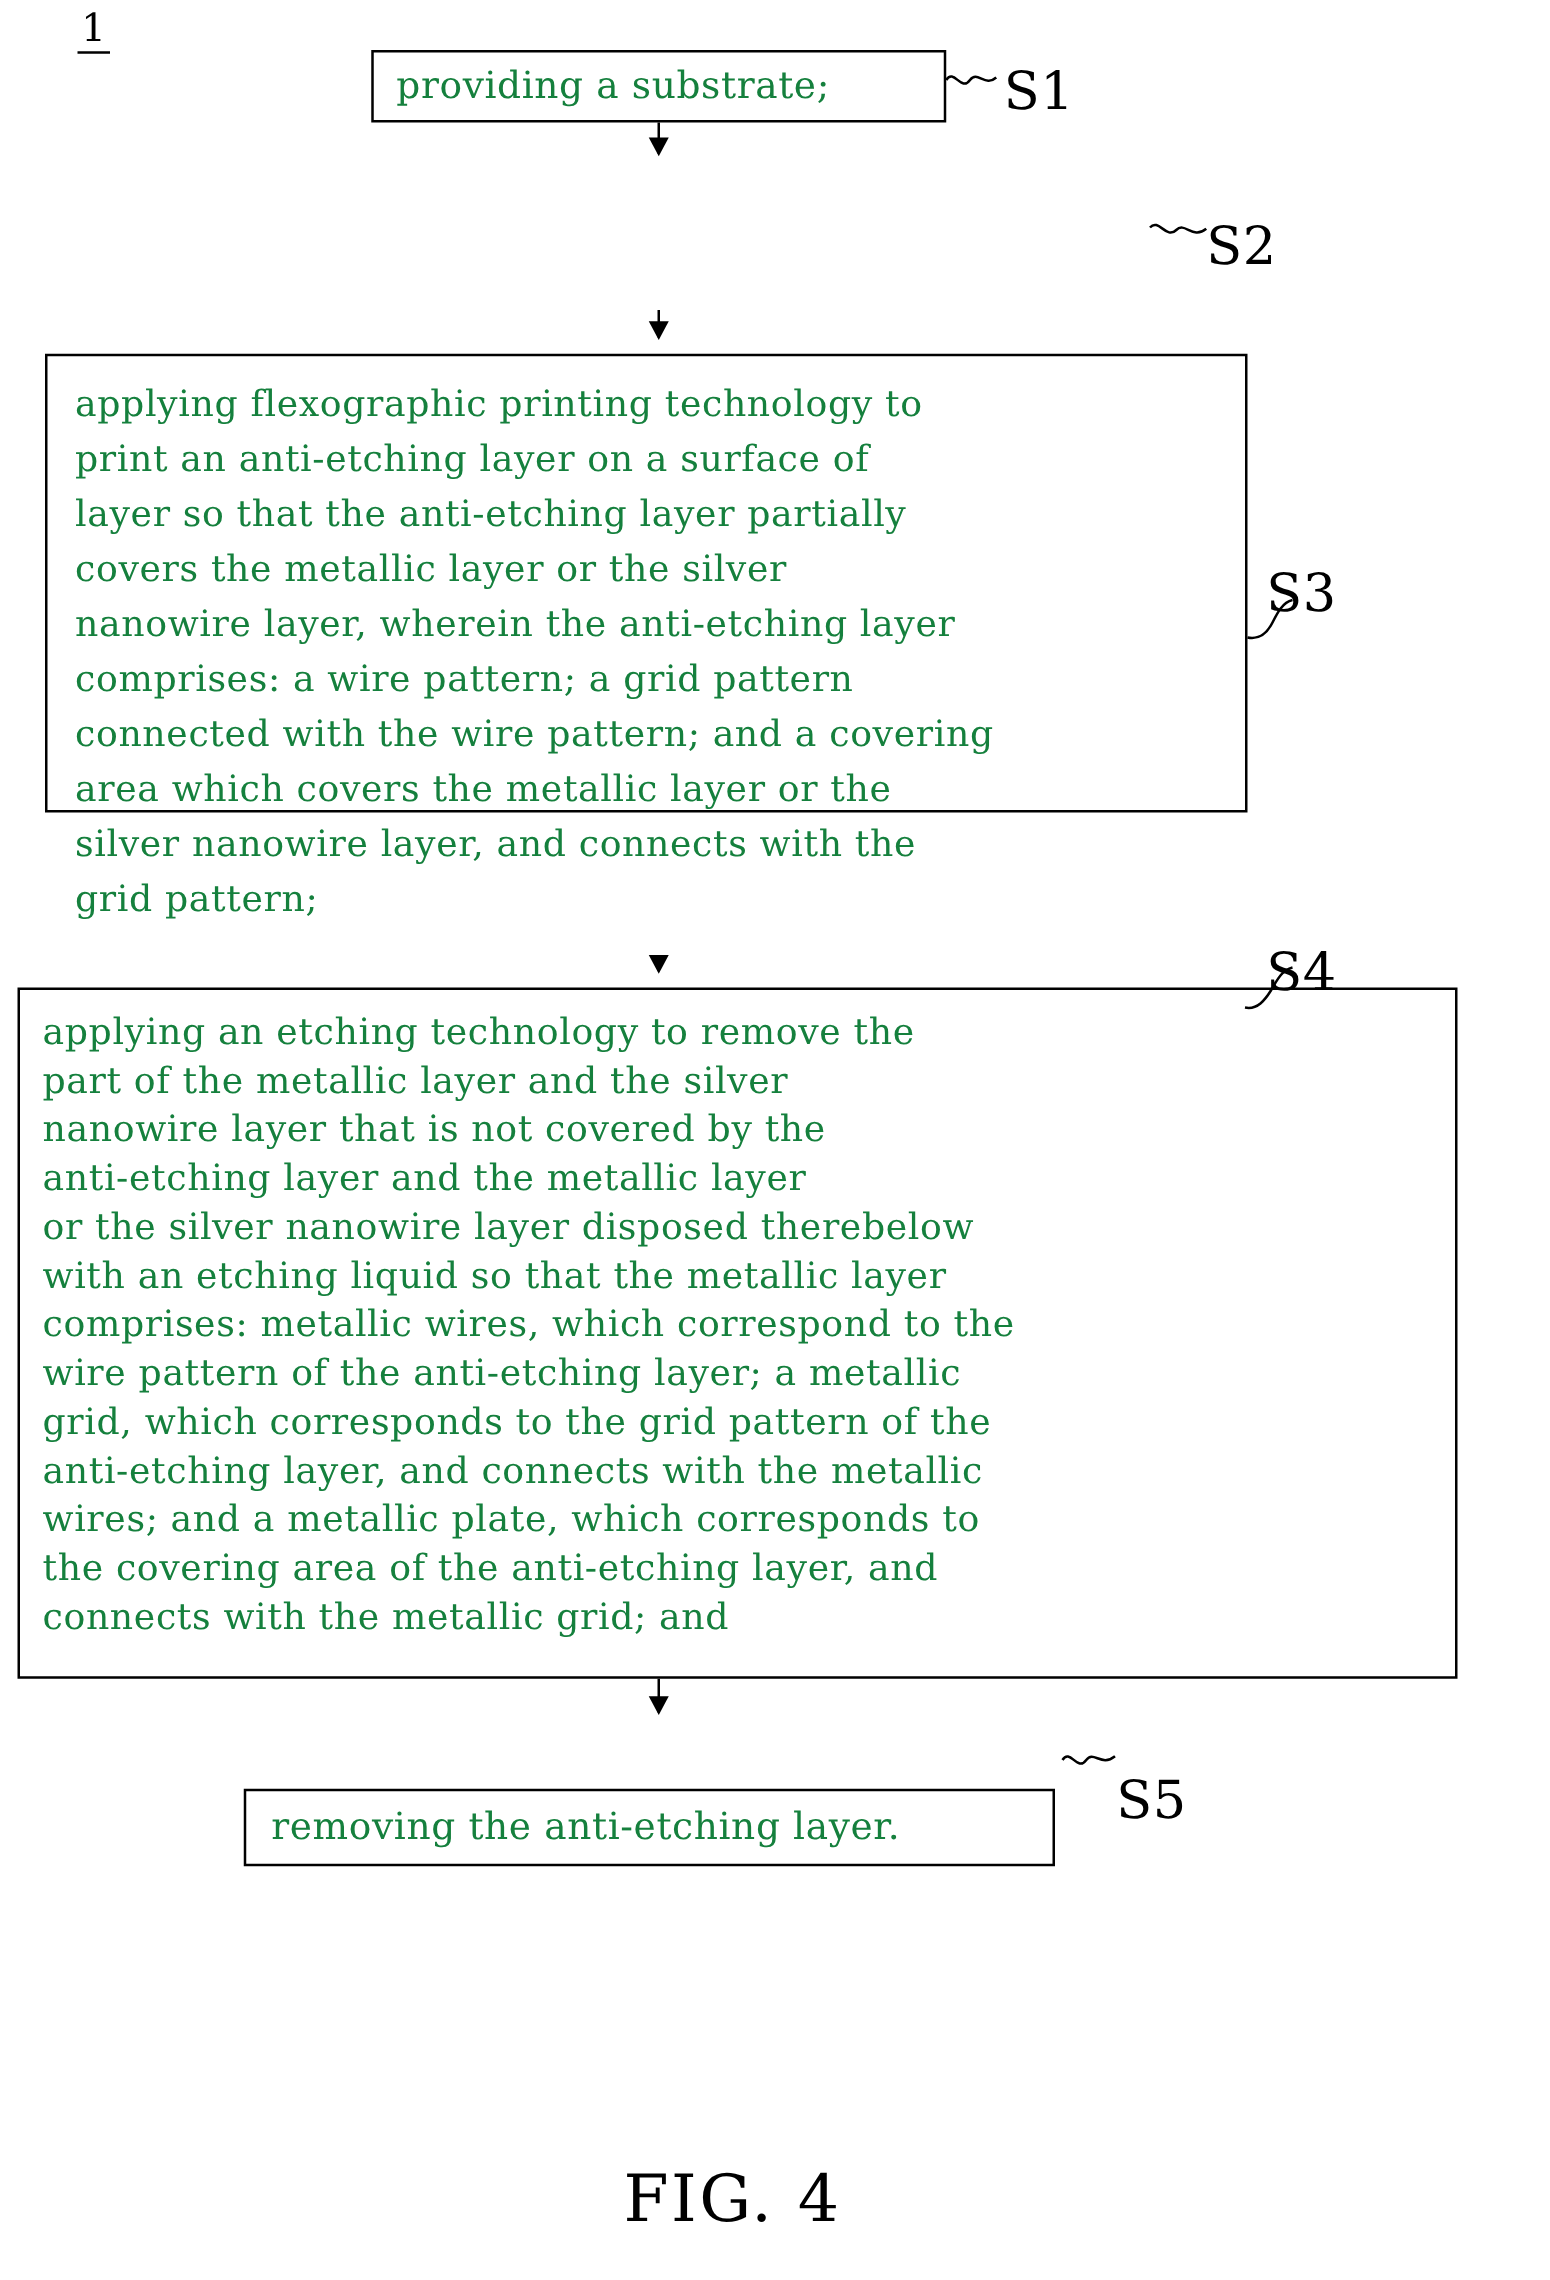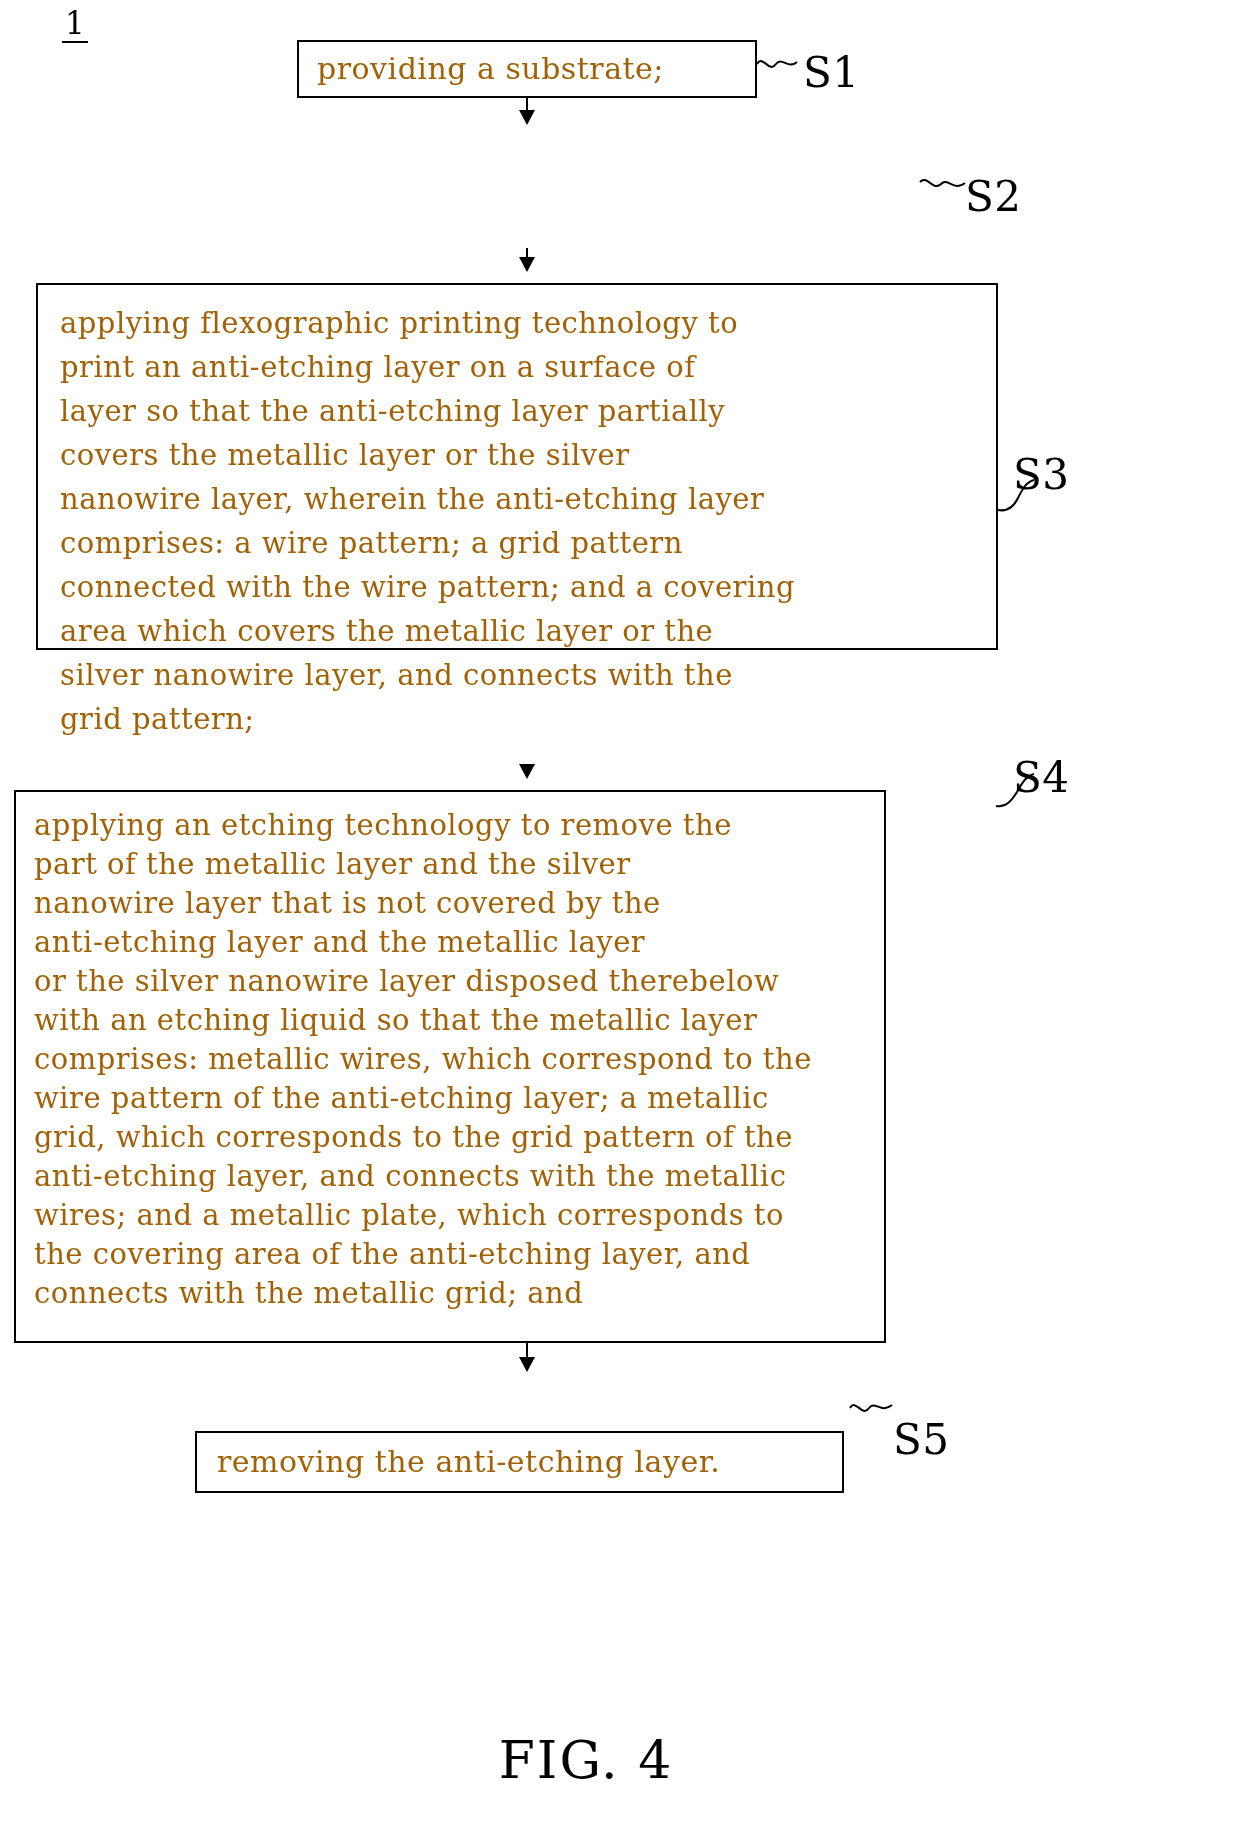--- a/index.html
+++ b/index.html
@@ -41,21 +41,21 @@
     border: 2px solid #000;
     background: #ffffff;
     box-sizing: border-box;
   }
   .pbox .btext {
     font-family: "DejaVu Serif", serif;
     font-size: 29px;
     line-height: 1.0;
     letter-spacing: 0.5px;
     white-space: pre-wrap;
-    color: #a16207;
+    color: #15803d;
   }
 
   
   #box-s1 {
     left: 297px; top: 40px;
     width: 460px; height: 58px;
   }
   #box-s1 .btext {
     position: absolute;
     left: 18px; top: 12px;
@@ -82,21 +82,21 @@
   #box-s3 .btext {
     position: absolute;
     left: 22px; top: 16px;
     font-size: 29px;
     line-height: 44px;
   }
 
   
   #box-s4 {
     left: 14px; top: 790px;
-    width: 872px; height: 553px;
+    width: 1152px; height: 553px;
   }
   #box-s4 .btext {
     position: absolute;
     left: 18px; top: 14px;
     font-size: 29px;
     line-height: 39px;
   }
 
   
   #box-s5 {

